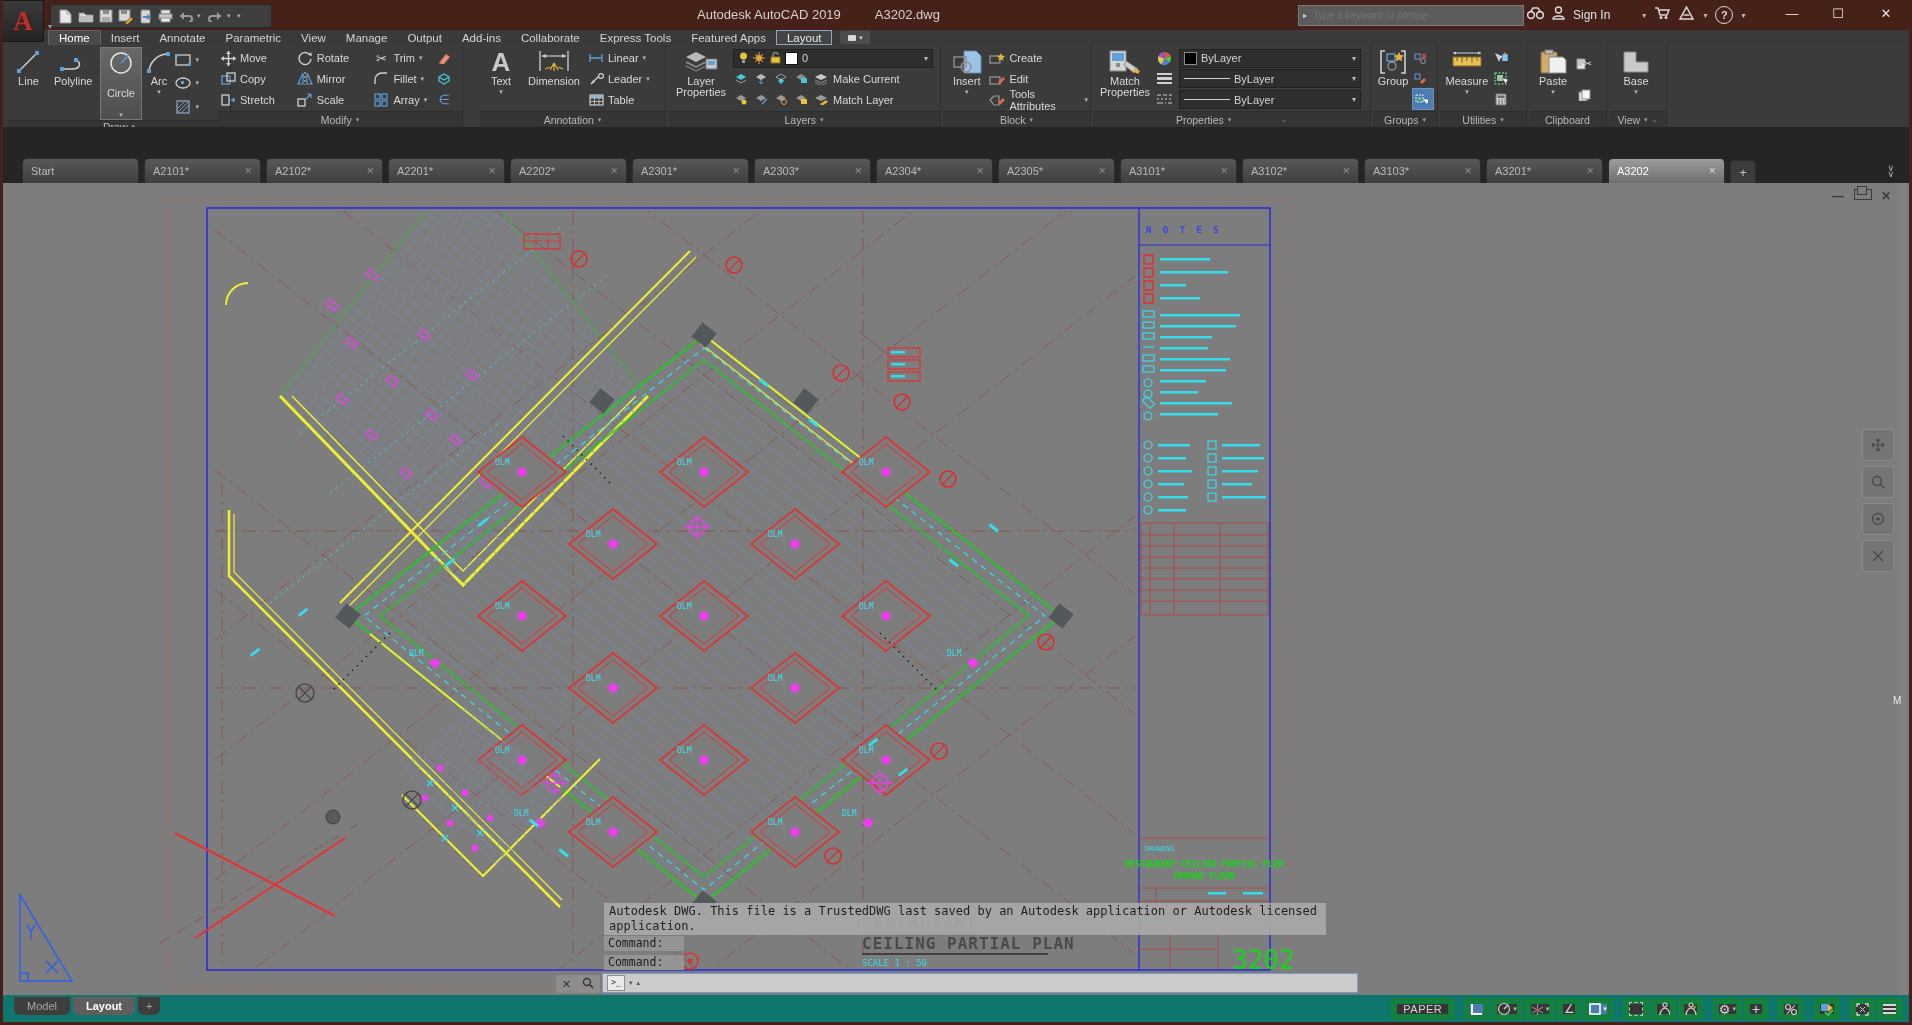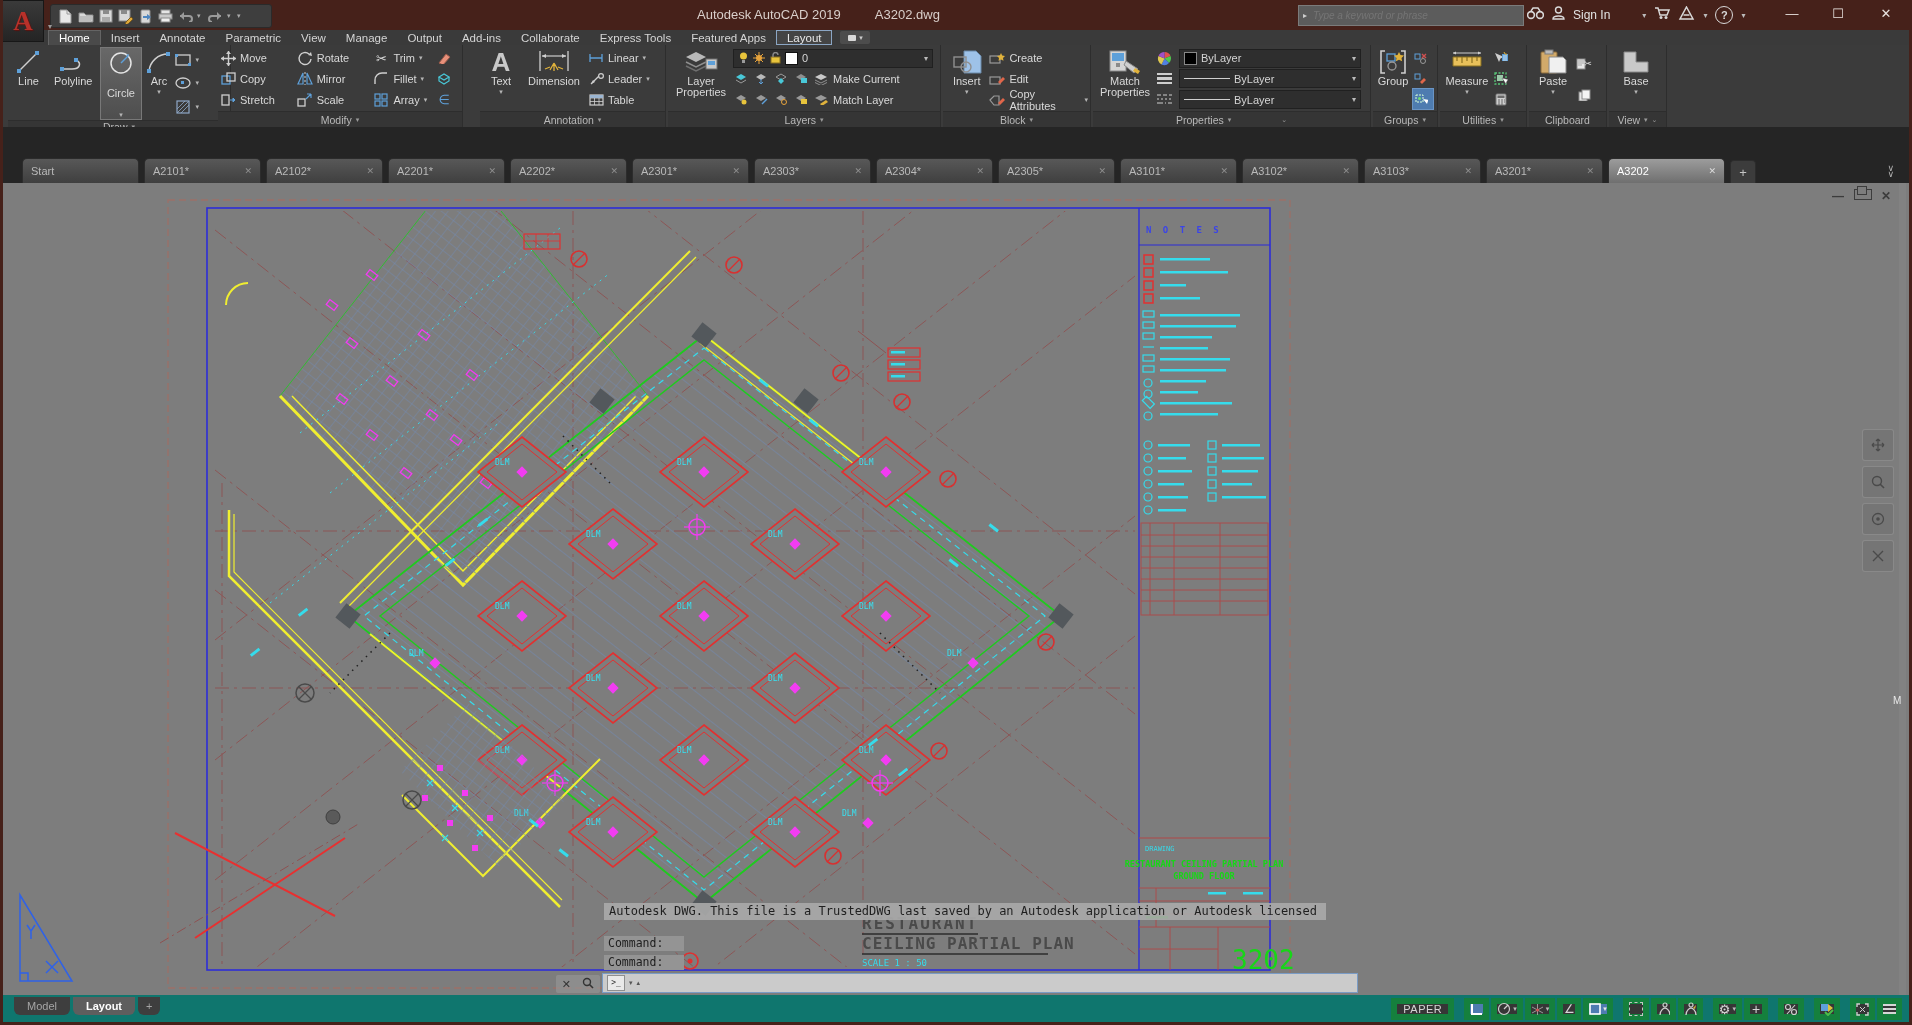--- a/index.html
+++ b/index.html
@@ -619,21 +619,21 @@
             </span>
             <span>Edit</span>
           </div>
         <div class="rowbtn">
             <span class="mini">
               <svg width="16" height="12">
                 <path d="M1 6l4-4h5v9H5z" fill="none" stroke="#9a9a9a" stroke-width="1.2"></path>
                 <path d="M9 9l5-5 2 2-5 5z" fill="#e0664a"></path>
               </svg>
             </span>
-            <span>Copy Attributes</span>
+            <span>Tools Attributes</span>
             <span class="car">▾</span>
           </div>
       </div>
     </div>
     <div class="plabel">
         <span>Block</span>
         <span class="car">▾</span>
       </div>
   </div>
 
@@ -1289,20 +1289,21 @@
     <span class="navico">
         <svg width="14" height="14">
           <path d="M2 12l10-10M2 2l10 10" stroke="rgba(45,45,45,.6)" stroke-width="1.4"></path>
         </svg>
       </span>
   </div>
   <div id="mmark">M</div>
 
   <div id="tooltip">
     <div>Autodesk DWG.  This file is a TrustedDWG last saved by an Autodesk application or Autodesk licensed</div>
+    <div>application.</div>
   </div>
   <div class="cmdchip" style="top:753px">Command:</div>
   <div class="cmdchip" style="top:772px">Command:</div>
 
   <div id="cmdicons">
     <span>✕</span>
     <span><svg width="12" height="12">
           <circle cx="5" cy="5" r="3.5" fill="none" stroke="#333" stroke-width="1.4"></circle>
           <line x1="7.5" y1="7.5" x2="11" y2="11" stroke="#333" stroke-width="1.6"></line>
         </svg></span>

